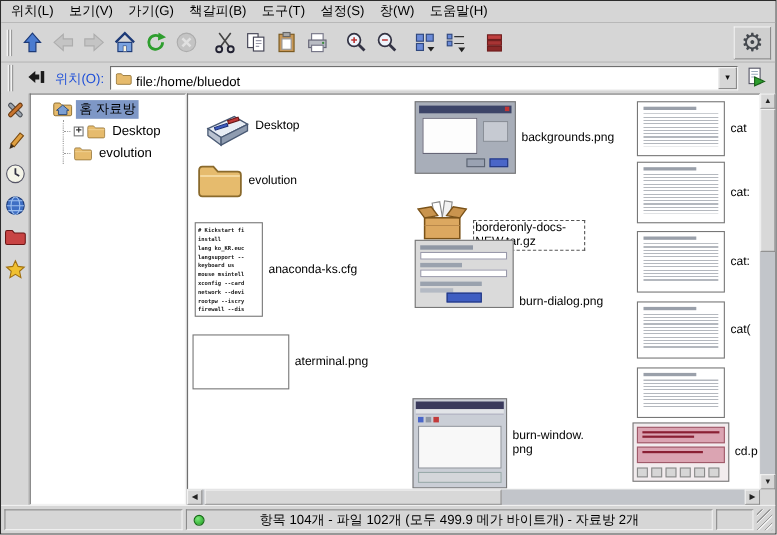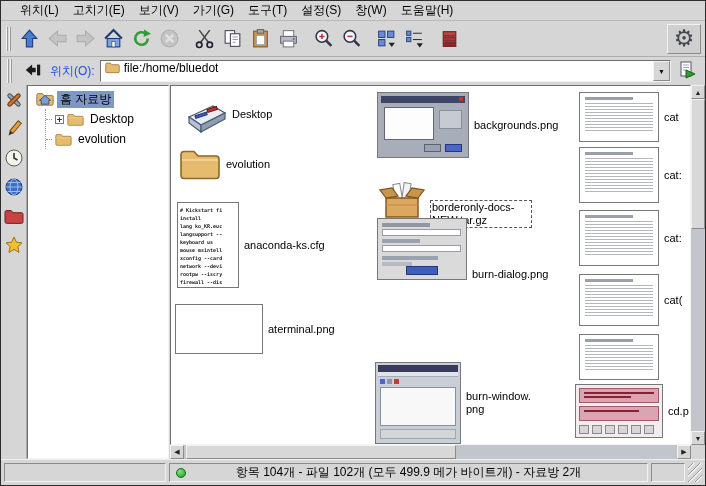--- a/index.html
+++ b/index.html
@@ -1,35 +1,35 @@
 <!DOCTYPE html>
 <html><head>
 <meta charset="utf-8">
 <style>
 *{margin:0;padding:0;box-sizing:border-box}
 body{width:706px;height:486px;font-family:"Liberation Sans","DejaVu Sans",sans-serif;background:#9a9a9a}
 .window{position:relative;width:706px;height:486px;background:#d6d6d6;border:1px solid #2c2c2c;overflow:hidden}
 .bar{position:absolute;left:0;right:0;display:flex;align-items:center}
-.menubar{top:0;height:20px;padding:0 12px;font-size:12px;border-bottom:1px solid #b8b8b8;background:#d6d6d6}
+.menubar{top:0;height:20px;padding:0 2px;font-size:12px;border-bottom:1px solid #b8b8b8;background:#d6d6d6}
 .menu-item{padding:2px 7px;color:#000;white-space:nowrap}
 .toolbar{top:20px;height:36px;padding:0 4px;border-bottom:1px solid #aeaeae;background:#d6d6d6}
 .handle{width:5px;height:24px;margin:0 4px 0 1px;background:linear-gradient(90deg,#f2f2f2 0 1px,#9a9a9a 1px 2px,transparent 2px 3px,#f2f2f2 3px 4px,#9a9a9a 4px 5px)}
 .tbtn{width:26px;height:26px;display:flex;align-items:center;justify-content:center;margin:0 1px;border-radius:2px}
 .tbtn.disabled{opacity:.45;filter:grayscale(1)}
 .ticon{display:flex}.ticon svg{display:block}
 .gear-tile{margin-left:auto;width:34px;height:30px;display:flex;align-items:center;justify-content:center;background:#cfcfcf;border:1px solid;border-color:#f2f2f2 #8b8b8b #8b8b8b #f2f2f2;font-size:23px;color:#44484e}
 .locbar{top:56px;height:28px;padding:0 5px;gap:5px;font-size:12px;background:#d6d6d6}
 .sq-btn{width:24px;height:24px;display:flex;align-items:center;justify-content:center;flex:none}
 .loc-label{white-space:nowrap;color:#1d4ed8}
-.combo{flex:1;height:22px;background:#fff;border:1px solid;border-color:#6f6f6f #f2f2f2 #f2f2f2 #6f6f6f;display:flex;align-items:flex-start;padding-left:4px;gap:4px;min-width:0}
+.combo{flex:1;height:22px;background:#fff;border:1px solid;border-color:#6f6f6f #f2f2f2 #f2f2f2 #6f6f6f;display:flex;align-items:flex-end;padding-left:4px;gap:4px;min-width:0}
 .combo-text{flex:1;font-size:12px;color:#000;white-space:nowrap;overflow:hidden}
 .combo-arrow{width:17px;height:20px;background:#d6d6d6;border:1px solid;border-color:#f2f2f2 #8b8b8b #8b8b8b #f2f2f2;display:flex;align-items:center;justify-content:center;font-size:7px;color:#111;flex:none}
 .tabstrip{position:absolute;left:0;top:84px;width:26px;height:374px;border-right:1px solid #a8a8a8;display:flex;flex-direction:column;align-items:center;padding-top:6px;gap:7px;background:#d6d6d6}
 .tab{width:22px;height:22px;display:flex;align-items:center;justify-content:center}
-.treepanel{position:absolute;left:26px;top:84px;width:142px;height:374px;background:#fff;border:1px solid;border-color:#6f6f6f #f4f4f4 #f4f4f4 #6f6f6f;padding:3px 8px;font-size:12px;overflow:hidden}
+.treepanel{position:absolute;left:26px;top:84px;width:142px;height:374px;background:#fff;border:1px solid;border-color:#6f6f6f #f4f4f4 #f4f4f4 #6f6f6f;padding:3px 20px;font-size:12px;overflow:hidden}
 .tree-row{display:flex;align-items:center;gap:3px;height:20px}
 .ticon16{display:flex}.ticon16 svg{display:block}
 .tree-label{padding:0 3px;color:#000;white-space:nowrap}
 .tree-label.sel{background:#7e97c6;color:#000}
 .tree-children{margin-left:9px;border-left:1px dotted #999}
 .stub{width:6px;border-top:1px dotted #999;flex:none}
 .exp{width:9px;height:9px;border:1px solid #777;background:#fff;font:bold 9px/7px "DejaVu Sans Mono",monospace;text-align:center;color:#333;flex:none}
 .mainview{position:absolute;left:169px;top:84px;width:521px;height:360px;background:#fff;border:1px solid;border-color:#6f6f6f #f4f4f4 #f4f4f4 #6f6f6f;overflow:hidden}
 .file{position:absolute;display:flex;align-items:center;gap:5px}
 .file-label{font-size:11px;color:#000;white-space:nowrap}
@@ -54,23 +54,23 @@
 .status-small{width:34px}
 .grip{width:14px;height:19px;background:repeating-linear-gradient(135deg,transparent 0 3px,#9a9a9a 3px 4px,#f0f0f0 4px 5px)}
 </style>
 </head>
 <body>
 
 <div class="window">
 
   <div class="bar menubar">
       <span class="menu-item">위치(L)</span>
-      <span class="menu-item">고치기(E)</span>
       <span class="menu-item">보기(V)</span>
       <span class="menu-item">가기(G)</span>
+      <span class="menu-item">책갈피(B)</span>
       <span class="menu-item">도구(T)</span>
       <span class="menu-item">설정(S)</span>
       <span class="menu-item">창(W)</span>
       <span class="menu-item">도움말(H)</span>
     </div>
 
   <div class="bar toolbar">
     <span class="handle"></span>
     <span style="display:flex">
         <div class="tbtn">

